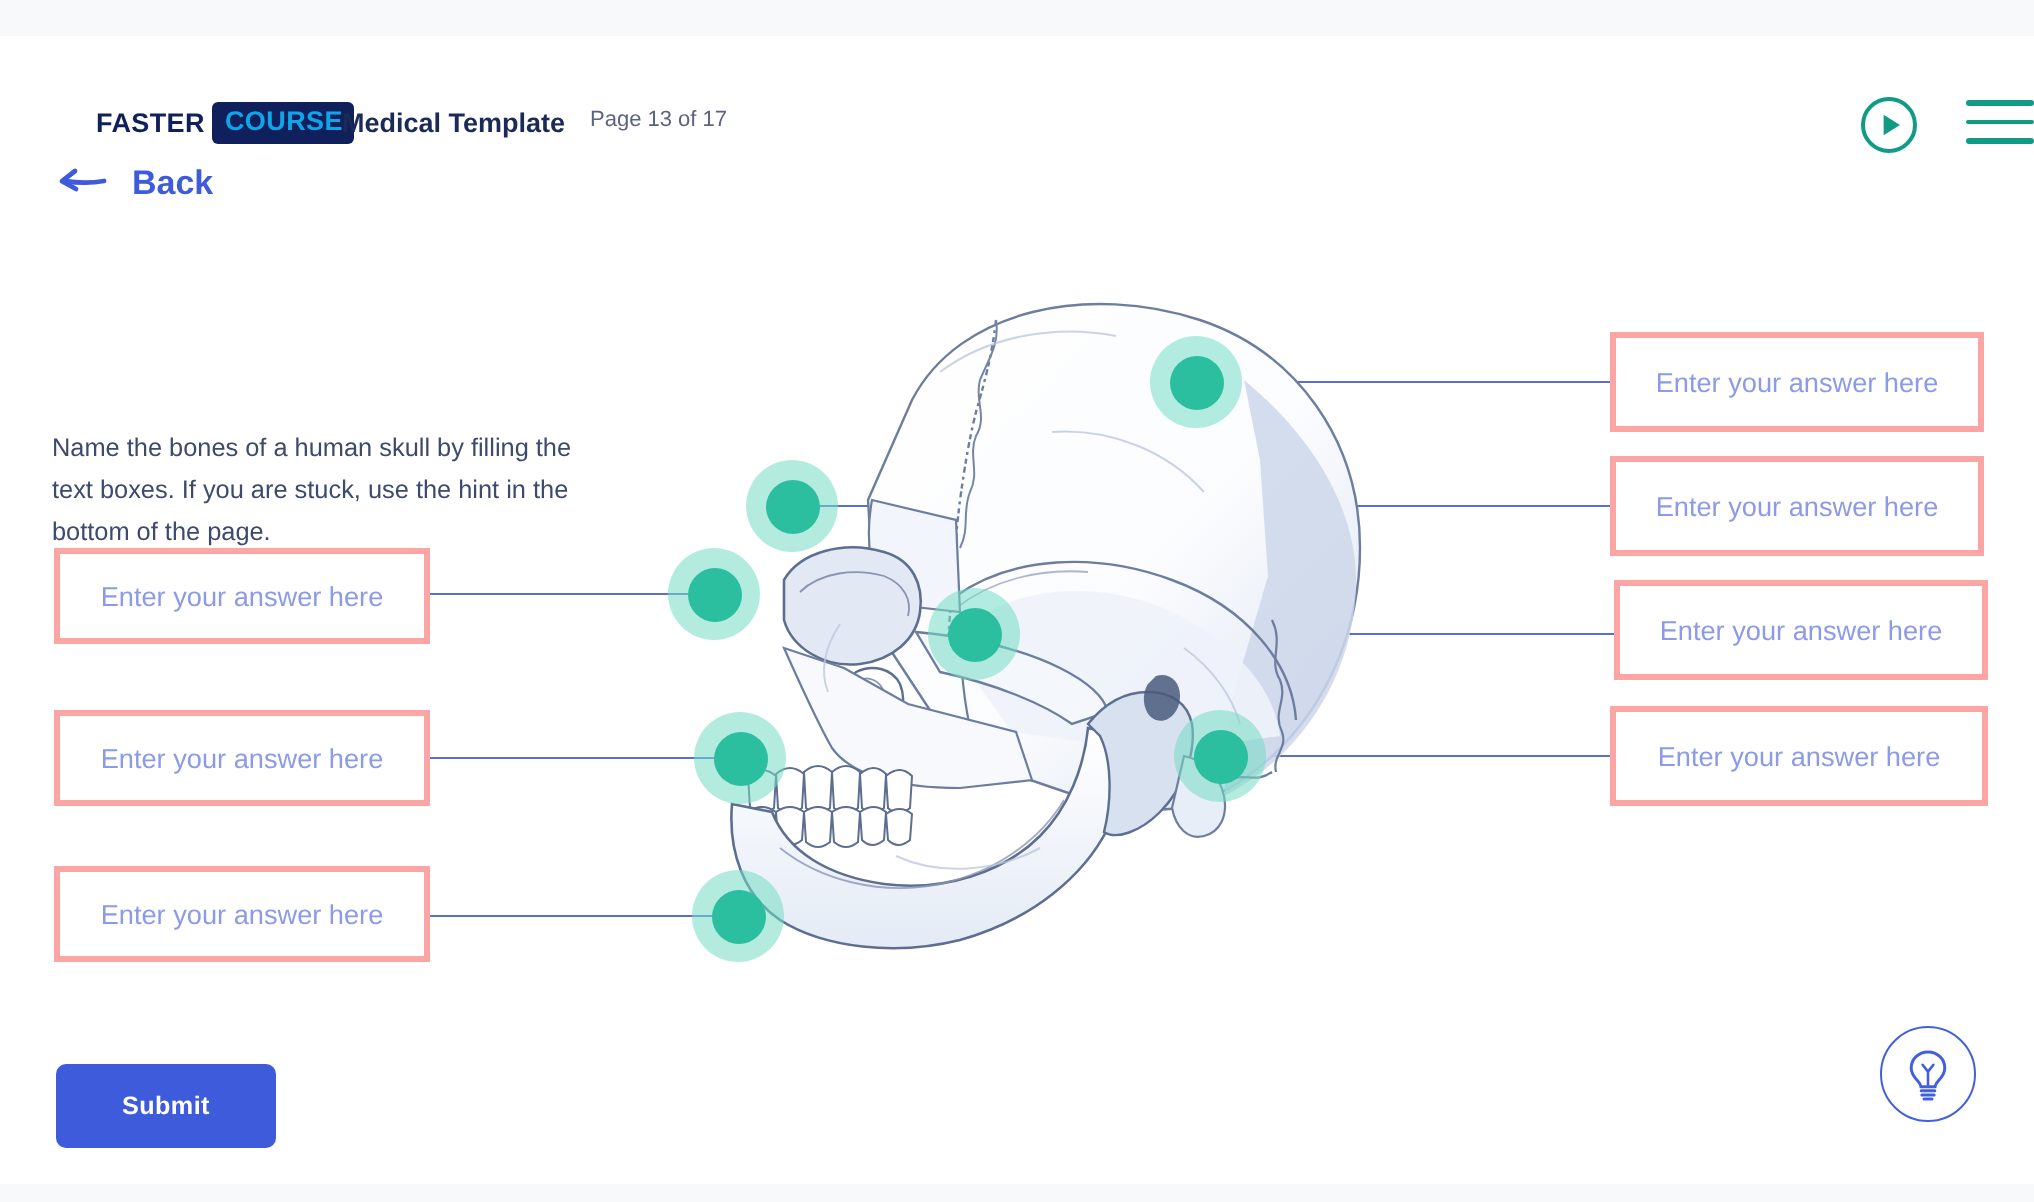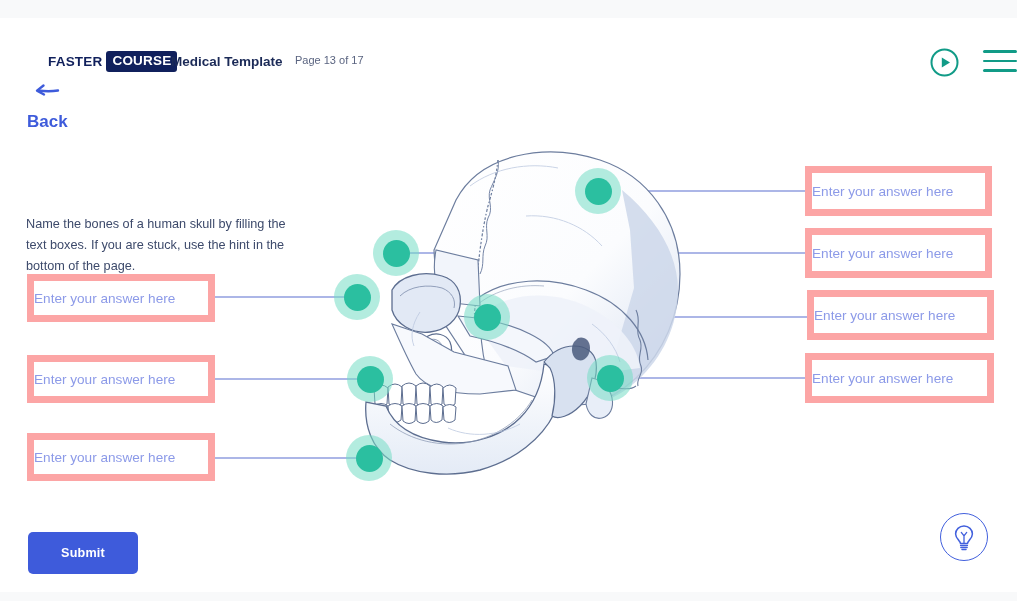--- a/index.html
+++ b/index.html
@@ -44,21 +44,21 @@
   }
   #logo .faster {
     font-size: 13.5px;
     font-weight: bold;
     color: #10205c;
     letter-spacing: 0.2px;
   }
   #logo .course-chip {
     margin-left: 4px;
     background: #10205c;
-    color: #ffffff;
+    color: #0ea5e9;
     font-size: 13.5px;
     font-weight: bold;
     letter-spacing: 0.2px;
     padding: 3px 6px 4px 6px;
     border-radius: 3px;
     line-height: 1;
   }
 
   #template-name {
     position: absolute;
@@ -97,21 +97,20 @@
   #menu-icon-btn span:last-child { margin-bottom: 0; }
 
   
   #back-link {
     position: absolute;
     left: 27px; top: 81px;
     display: flex;
     align-items: center;
     gap: 11px;
     cursor: pointer;
-    flex-direction: column;
   }
   #back-link .label {
     font-size: 17px;
     font-weight: bold;
     color: #3e5bdb;
   }
 
   
   #page-title {
     position: absolute;
@@ -127,25 +126,26 @@
     width: 278px;
     font-size: 12.7px;
     line-height: 21px;
     color: #3d4a6b;
     margin-top: 39px;
   }
 
   
   .answer-box {
     position: absolute;
-    border: 7px solid #fca5a5;
+    border: 3px solid #fca5a5;
     background: #ffffff;
     display: flex;
     align-items: center;
     cursor: text;
+    justify-content: center;
   }
   .answer-box .ph {
     font-size: 13.6px;
     color: #8c9ae8;
     user-select: none;
   }
 
   
   #box-l1 { left: 27px; top: 274px; width: 188px; height: 48px; }
   #box-l2 { left: 27px; top: 355px; width: 188px; height: 48px; }

